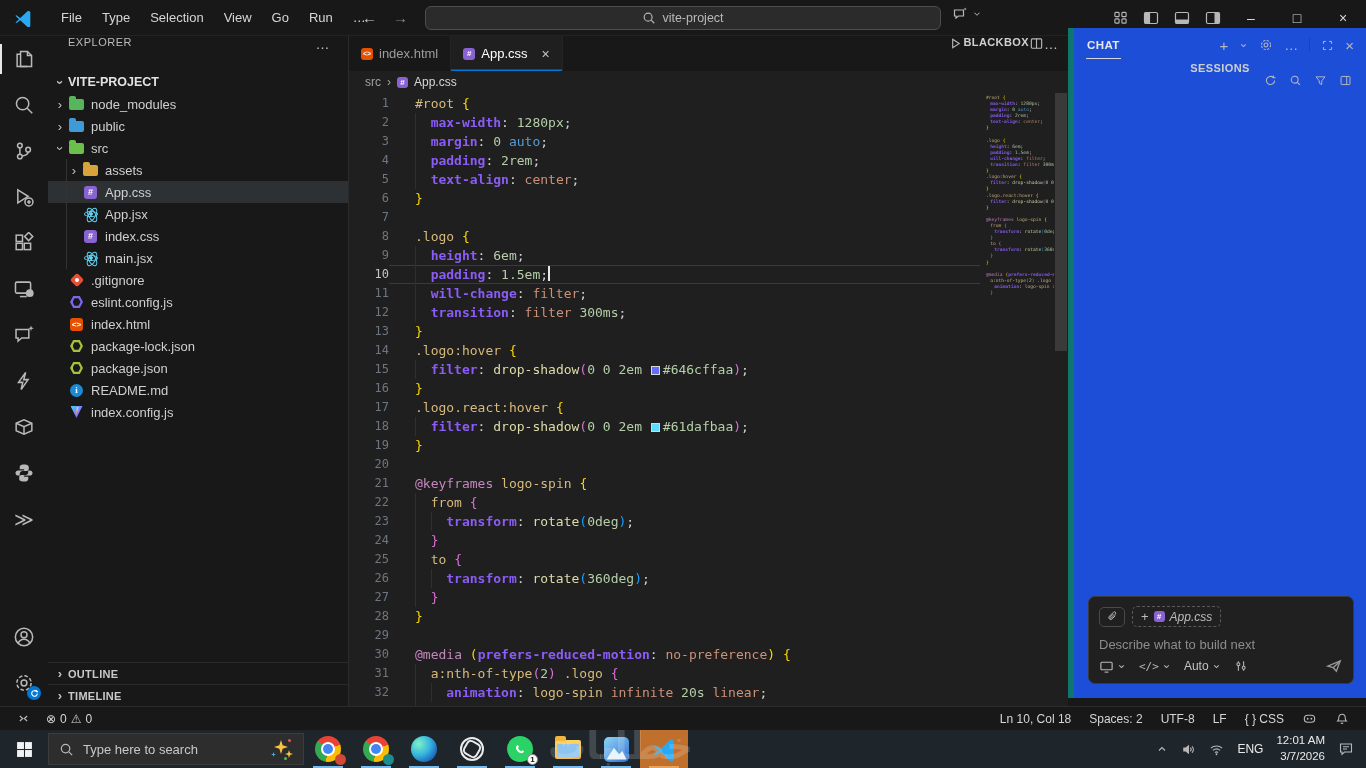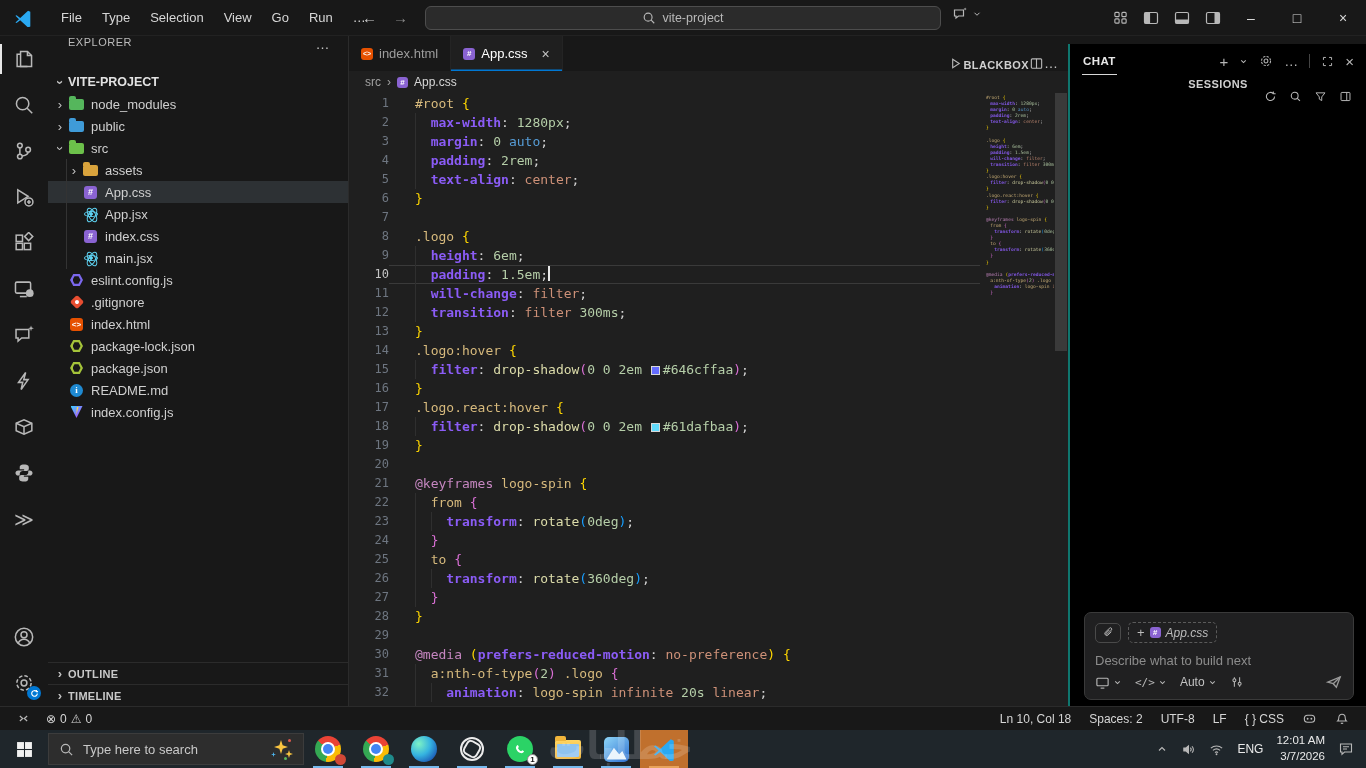--- a/index.html
+++ b/index.html
@@ -70,21 +70,21 @@
   .sb-sec{height:22px;display:flex;align-items:center;border-top:1px solid #2b2b2b;font-weight:700;font-size:11px;
     color:#c9c9c9;padding-left:4px;letter-spacing:.3px;}
 
   
   #editor{position:absolute;left:348px;top:36px;width:720px;height:670px;background:#1f1f1f;border-left:1px solid #2b2b2b;}
   #tabbar{height:35px;background:#181818;display:flex;align-items:stretch;}
   .tab{display:flex;align-items:center;gap:6px;padding:0 12px;background:#181818;color:#9d9d9d;
     border-right:1px solid #242424;font-size:13px;}
   .tab.active{background:#1f1f1f;color:#fff;box-shadow:inset 0 -1.5px 0 #0078d4;}
   .tab .close{margin-left:8px;font-size:14px;color:#c5c5c5;}
-  #ed-actions{margin-left:auto;display:flex;align-items:flex-end;padding-right:10px;color:#c5c5c5;}
+  #ed-actions{margin-left:auto;display:flex;align-items:flex-start;padding-right:10px;color:#c5c5c5;}
   #blackbox-label{font-size:11px;font-weight:700;letter-spacing:.4px;color:#d0d0d0;}
   #breadcrumb{height:22px;display:flex;align-items:center;gap:6px;padding-left:16px;color:#a0a0a0;font-size:12px;background:#1f1f1f;}
   #code-wrap{position:absolute;left:0;right:0;top:57px;bottom:0;overflow:hidden;}
   #code{position:absolute;left:0;top:1px;right:88px;}
   .cl{display:flex;height:19px;line-height:19px;font-family:"DejaVu Sans Mono",monospace;font-size:13px;white-space:pre;}
   .cl .ln{flex:0 0 40px;text-align:right;color:#6e7681;font-size:12px;}
   .cl .lc{flex:1;padding-left:26px;}
   .cl.cur .lc{box-shadow:inset 0 1px 0 #3a3a3a,inset 0 -1px 0 #3a3a3a;}
   .cl.cur .ln{color:#c6c6c6;}
   .tk-sel{color:#d7ba7d;} .tk-prop{color:#8b5cf6;font-weight:bold;} .tk-num{color:#b5cea8;} .tk-kw{color:#569cd6;}
@@ -93,21 +93,21 @@
   .tk-ind{display:inline-block;width:2ch;box-shadow:inset 1px 0 0 #2f2f2f;}
   .tk-sw{display:inline-block;width:9px;height:9px;border:1px solid #d8d8d8;margin:0 3px 0 1px;vertical-align:-1px;}
   .caret{display:inline-block;width:1.5px;height:15px;background:#e8e8e8;vertical-align:-2px;}
   #mm{position:absolute;right:14px;top:2px;width:70px;overflow:hidden;opacity:.9;}
   #mm .cl{height:6.1px;line-height:6.1px;font-size:4.6px;} #mm .lc{padding-left:2px;box-shadow:none!important;}
   #mm .tk-ind{width:1.5ch;box-shadow:none;}
   #ed-scroll{position:absolute;right:0;top:0;width:14px;bottom:0;}
   #ed-thumb{position:absolute;left:1px;right:1px;top:0;height:258px;background:#5a5a5a;opacity:.45;}
 
   
-  #rightpanel{position:absolute;left:1068px;top:44px;width:298px;height:670px;background:#000000;border-left:2px solid #0f766e;}
+  #rightpanel{position:absolute;left:1068px;top:28px;width:298px;height:670px;background:#1d4ed8;border-left:6px solid #0f766e;}
   #rp-head{height:34px;display:flex;align-items:center;padding:0 12px;}
   #rp-tab{font-size:11.5px;font-weight:600;color:#e7e7e7;letter-spacing:.4px;border-bottom:1px solid #d7d7d7;padding:8px 1px 7px;}
   #rp-icons{margin-left:auto;display:flex;align-items:center;gap:11px;color:#cfcfcf;}
   .vdiv{width:1px;height:14px;background:#444;}
   #rp-sessions{height:26px;display:flex;align-items:center;padding:0 14px;font-size:11px;font-weight:700;color:#cfcfcf;letter-spacing:.4px;flex-direction:column;}
   #rp-sess-icons{margin-left:auto;display:flex;gap:12px;color:#cfcfcf;}
   #chat-input{position:absolute;left:14px;right:12px;bottom:14px;height:88px;background:#202021;
     border:1px solid #3a3a3a;border-radius:7px;padding:9px 10px;}
   #chip-row{display:flex;align-items:center;gap:7px;}
   #attach-btn{width:26px;height:20px;border:1px solid #4a4a4a;border-radius:5px;display:flex;align-items:center;justify-content:center;color:#bdbdbd;}
@@ -424,30 +424,30 @@
       <div class="row" style="padding-left: 18px;">
         <span class="chev"></span>
         <span class="fico">
           <span class="ic-react"></span>
         </span>
         <span>main.jsx</span>
       </div>
       <div class="row" style="padding-left: 4px;">
         <span class="chev"></span>
         <span class="fico">
+          <span class="ic-git"></span>
+        </span>
+        <span>.gitignore</span>
+      </div>
+      <div class="row" style="padding-left: 4px;">
+        <span class="chev"></span>
+        <span class="fico">
           <span class="hexring" style="--hc: #7b68ee;"></span>
         </span>
         <span>eslint.config.js</span>
-      </div>
-      <div class="row" style="padding-left: 4px;">
-        <span class="chev"></span>
-        <span class="fico">
-          <span class="ic-git"></span>
-        </span>
-        <span>.gitignore</span>
       </div>
       <div class="row" style="padding-left: 4px;">
         <span class="chev"></span>
         <span class="fico">
           <span class="ic-html">&lt;&gt;</span>
         </span>
         <span>index.html</span>
       </div>
       <div class="row" style="padding-left: 4px;">
         <span class="chev"></span>

